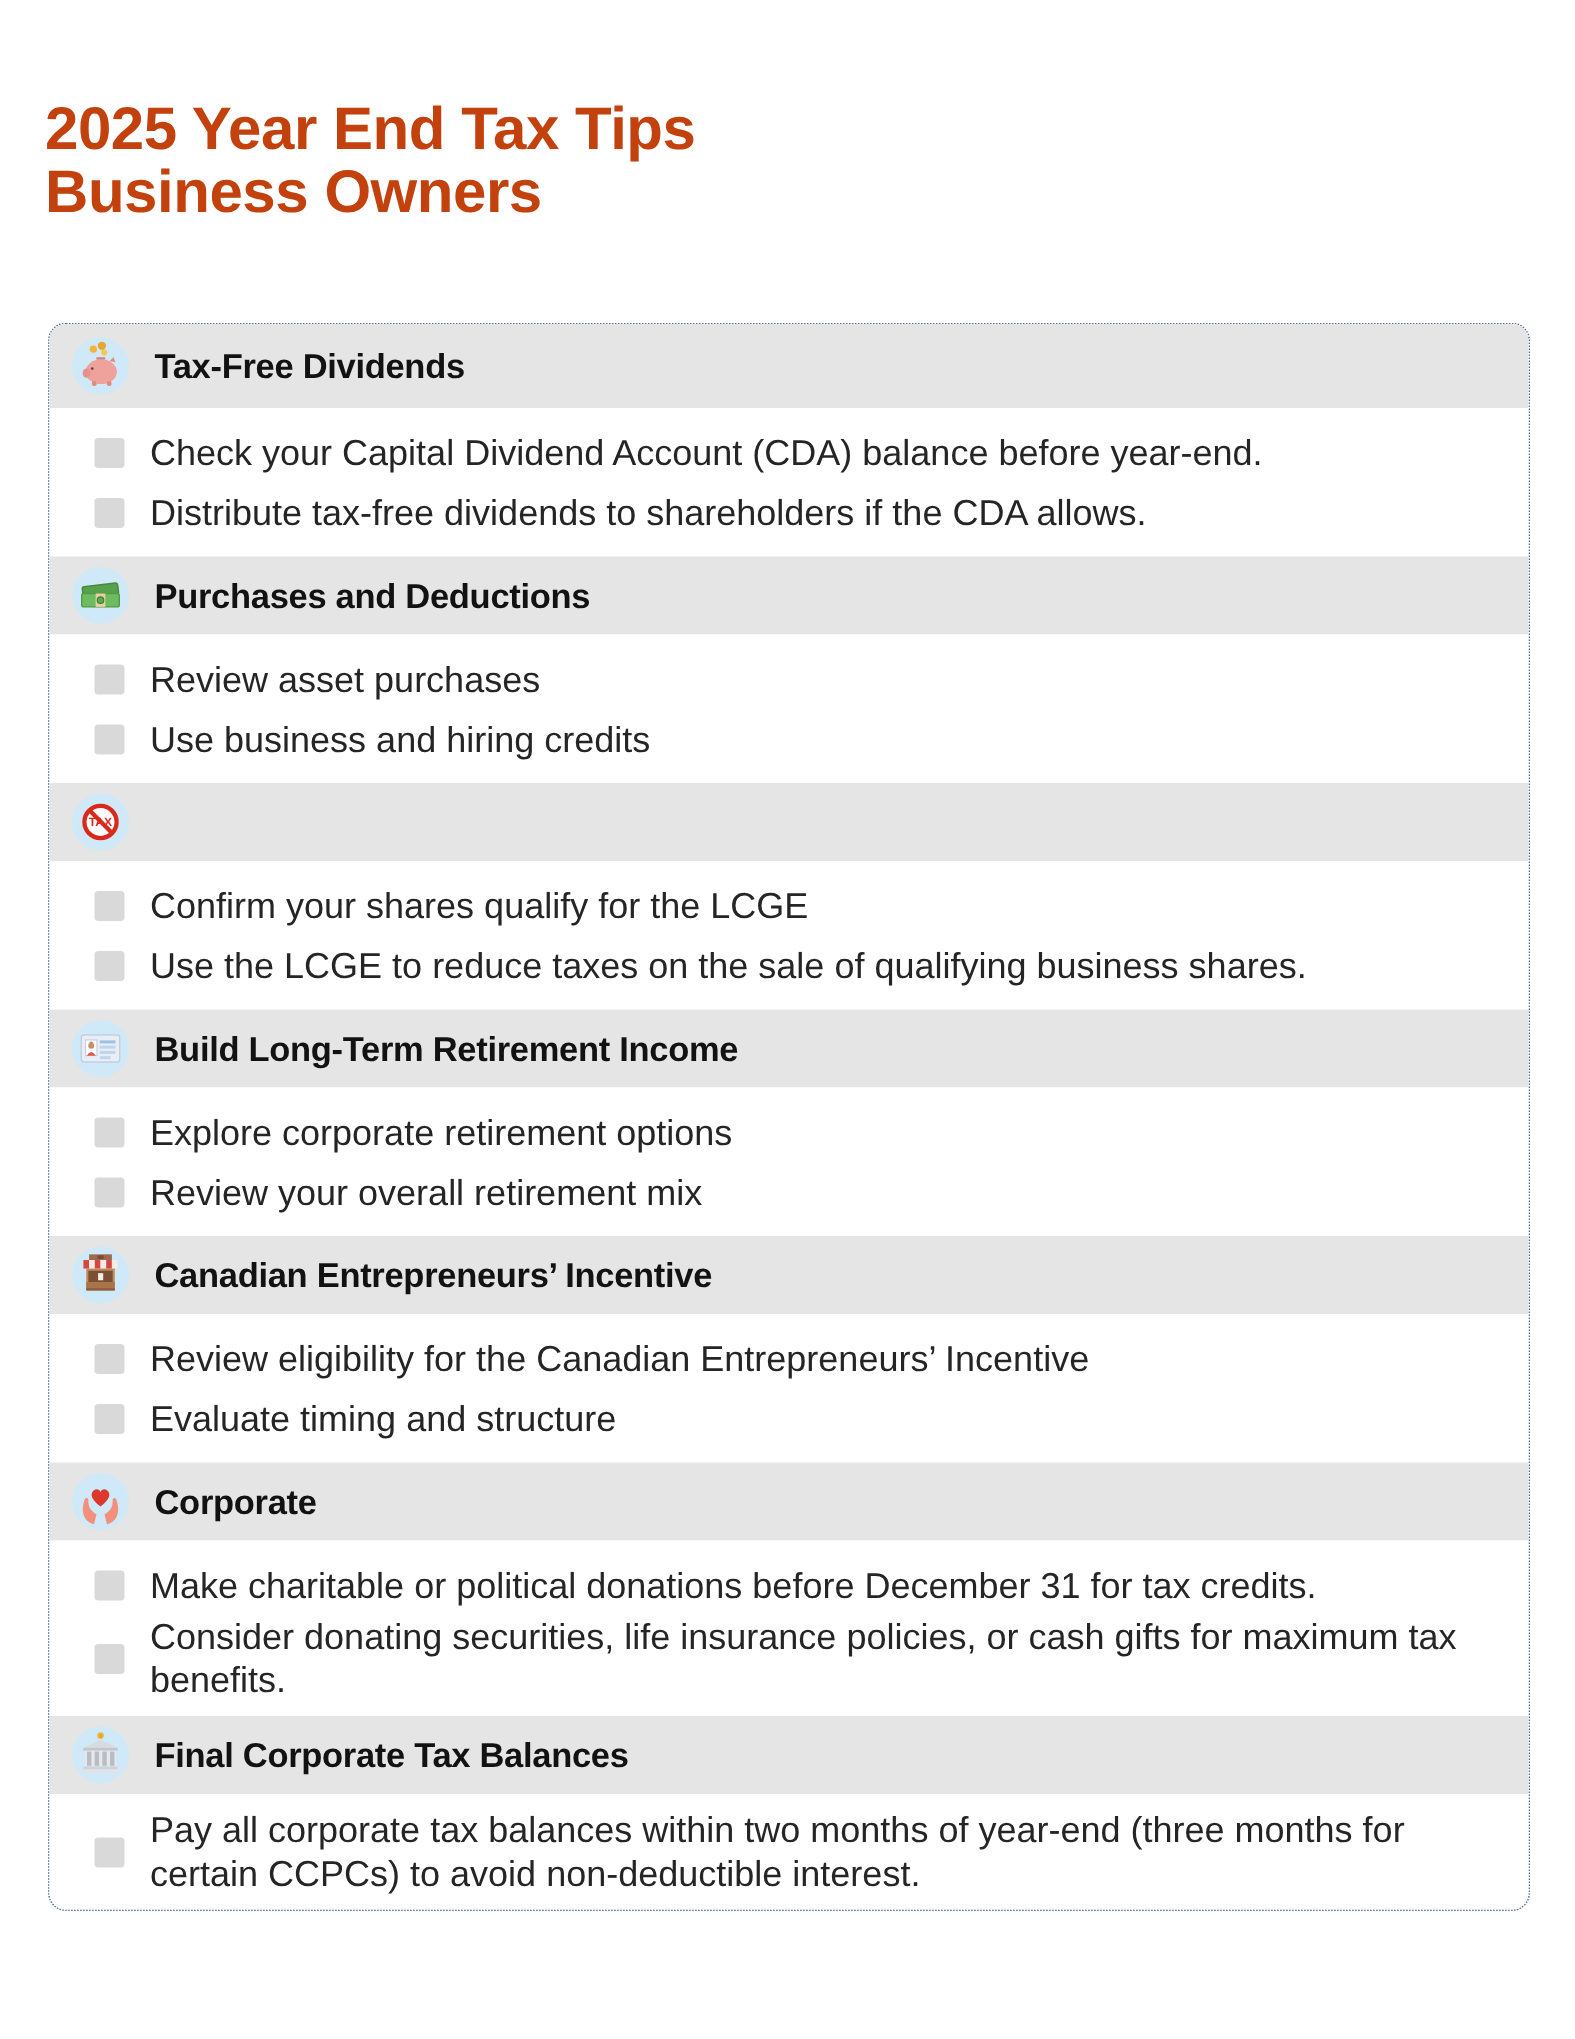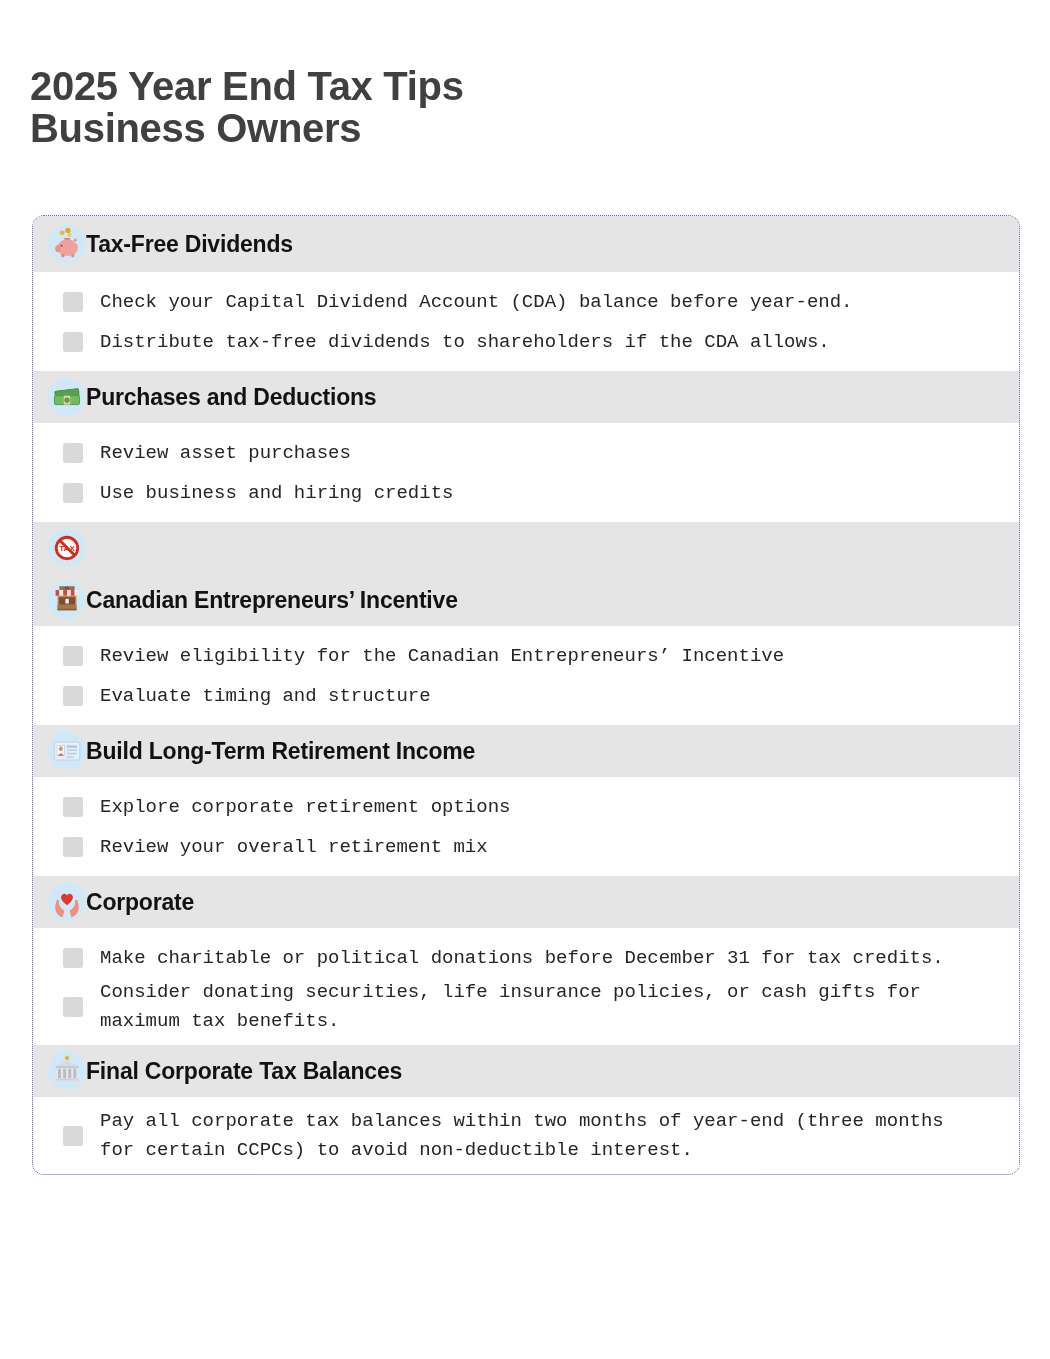--- a/index.html
+++ b/index.html
@@ -2,50 +2,50 @@
 <html><head>
 <meta charset="utf-8">
 <style>
   html,body{margin:0;padding:0;}
   body{
     width:1050px;height:1359px;background:#ffffff;
     font-family:"Liberation Sans",sans-serif;position:relative;overflow:hidden;
   }
   .page-title{
     position:absolute;left:30px;top:38px;
-    font-size:40px;font-weight:bold;color:#404040;line-height:42px;letter-spacing:-0.3px;
+    font-size:40px;font-weight:bold;color:#c2410c;line-height:42px;letter-spacing:-0.3px;
   }
   .checklist{
     position:absolute;left:32px;top:215px;width:986px;
     border:1.5px dotted #4a6aa0;border-radius:12px;background:#fff;overflow:hidden;
   }
   section{display:block;}
   .sec-header{
     height:52px;background:#e5e5e5;display:flex;align-items:center;
-    padding-left:15px;
+    padding-left:15px;gap:17px;
   }
   section:first-child .sec-header{height:56px;}
   .icon-circle{
     width:38px;height:38px;border-radius:50%;background:#cfe9f8;
     display:flex;align-items:center;justify-content:center;flex:0 0 38px;
   }
   .icon-circle svg{width:38px;height:38px;display:block;}
   .sec-title{
     margin:0;font-size:23px;font-weight:bold;color:#121212;letter-spacing:-0.2px;
   }
   .sec-body{background:#fff;padding:10px 0 9px 0;}
   .item{
     display:flex;align-items:center;gap:17px;
     padding:0 30px;min-height:40px;
   }
   .checkbox{
     width:20px;height:20px;background:#d9d9d9;border-radius:2.5px;flex:0 0 20px;
   }
   .item-text{
-    font-size:19px;color:#252525;line-height:29px;font-family:Liberation Mono, monospace;
+    font-size:24px;color:#252525;line-height:29px;
   }
 </style>
 </head>
 <body>
 
 <h1 class="page-title">
   <span>2025 Year End Tax Tips</span><br>
   <span>Business Owners</span>
 </h1>
 
@@ -111,20 +111,61 @@
   <section>
     <header class="sec-header">
       <span class="icon-circle">
           <svg viewBox="0 0 40 40">
             <circle cx="20" cy="20" r="11.3" fill="#ffffff" stroke="#da291c" stroke-width="3"></circle>
   <text x="20" y="23" font-size="8.5" font-weight="bold" fill="#da291c" text-anchor="middle" font-family="sans-serif">TAX</text>
   <line x1="12.2" y1="11.8" x2="28.3" y2="27.9" stroke="#da291c" stroke-width="3"></line>
           </svg>
         </span>
     </header>
+    <div class="sec-body">
+  <div class="item">
+    <span class="checkbox"></span>
+    <span class="item-text">Confirm your shares qualify for the LCGE</span>
+  </div>
+
+  <div class="item">
+    <span class="checkbox"></span>
+    <span class="item-text">Use the LCGE to reduce taxes on the sale of qualifying business shares.</span>
+  </div>
+</div>
+  </section>
+
+  <section>
+    <header class="sec-header">
+      <span class="icon-circle">
+          <svg viewBox="0 0 40 40">
+            <rect x="6.5" y="10.5" width="27" height="19" rx="2" fill="#e8eef6" stroke="#c3cfdf" stroke-width="1"></rect>
+  <rect x="9.5" y="14" width="8" height="11" fill="#ffffff" stroke="#c3cfdf" stroke-width="0.8"></rect>
+  <circle cx="13.5" cy="18" r="2.1" fill="#c98f63"></circle>
+  <path d="M11.3,17.4 a2.2,2.2 0 0 1 4.4,0 l-0.4,-1.6 l-3.6,0 z" fill="#4f3527"></path>
+  <path d="M10.3,25 q3.2,-5 6.4,0 z" fill="#e2574c"></path>
+  <rect x="19.5" y="14.3" width="11" height="2.1" fill="#9fc1e3"></rect>
+  <rect x="19.5" y="18" width="11" height="2.1" fill="#bed5ec"></rect>
+  <rect x="19.5" y="21.7" width="11" height="2.1" fill="#bed5ec"></rect>
+  <rect x="19.5" y="25.4" width="7.5" height="2.1" fill="#bed5ec"></rect>
+          </svg>
+        </span>
+      <h2 class="sec-title">Build Long-Term Retirement Income</h2>
+    </header>
+    <div class="sec-body">
+  <div class="item">
+    <span class="checkbox"></span>
+    <span class="item-text">Explore corporate retirement options</span>
+  </div>
+
+  <div class="item">
+    <span class="checkbox"></span>
+    <span class="item-text">Review your overall retirement mix</span>
+  </div>
+</div>
   </section>
 
   <section>
     <header class="sec-header">
       <span class="icon-circle">
           <svg viewBox="0 0 40 40">
             <rect x="12" y="5.5" width="16" height="4" fill="#9c6b4f"></rect>
             <rect x="17.8" y="6.2" width="4.4" height="2.6" fill="#7e4a38"></rect>
   <rect x="8" y="9.5" width="4" height="6" fill="#d64540"></rect>
             <rect x="12" y="9.5" width="4" height="6" fill="#f3ece2"></rect>
@@ -151,50 +192,20 @@
     <span class="checkbox"></span>
     <span class="item-text">Evaluate timing and structure</span>
   </div>
 </div>
   </section>
 
   <section>
     <header class="sec-header">
       <span class="icon-circle">
           <svg viewBox="0 0 40 40">
-            <rect x="6.5" y="10.5" width="27" height="19" rx="2" fill="#e8eef6" stroke="#c3cfdf" stroke-width="1"></rect>
-  <rect x="9.5" y="14" width="8" height="11" fill="#ffffff" stroke="#c3cfdf" stroke-width="0.8"></rect>
-  <circle cx="13.5" cy="18" r="2.1" fill="#c98f63"></circle>
-  <path d="M11.3,17.4 a2.2,2.2 0 0 1 4.4,0 l-0.4,-1.6 l-3.6,0 z" fill="#4f3527"></path>
-  <path d="M10.3,25 q3.2,-5 6.4,0 z" fill="#e2574c"></path>
-  <rect x="19.5" y="14.3" width="11" height="2.1" fill="#9fc1e3"></rect>
-  <rect x="19.5" y="18" width="11" height="2.1" fill="#bed5ec"></rect>
-  <rect x="19.5" y="21.7" width="11" height="2.1" fill="#bed5ec"></rect>
-  <rect x="19.5" y="25.4" width="7.5" height="2.1" fill="#bed5ec"></rect>
-          </svg>
-        </span>
-      <h2 class="sec-title">Build Long-Term Retirement Income</h2>
-    </header>
-    <div class="sec-body">
-  <div class="item">
-    <span class="checkbox"></span>
-    <span class="item-text">Explore corporate retirement options</span>
-  </div>
-
-  <div class="item">
-    <span class="checkbox"></span>
-    <span class="item-text">Review your overall retirement mix</span>
-  </div>
-</div>
-  </section>
-
-  <section>
-    <header class="sec-header">
-      <span class="icon-circle">
-          <svg viewBox="0 0 40 40">
             <path d="M20,23.5 C13.5,18.6 12.4,14.6 15.2,12.2 C17.4,10.4 19.5,11.7 20,13.4 C20.5,11.7 22.6,10.4 24.8,12.2 C27.6,14.6 26.5,18.6 20,23.5 Z" fill="#dd382c"></path>
   <path d="M15.5,36 C10.5,34.8 7.4,30.6 7.6,25 C7.7,22.4 8.2,20.2 9.1,18.3 C9.7,17 11.5,17.4 11.5,18.9 C11.4,21.3 11.7,23.3 12.8,25 C13.8,26.6 15.4,27.8 17.2,29 Z" fill="#f2907d"></path>
   <path d="M24.5,36 C29.5,34.8 32.6,30.6 32.4,25 C32.3,22.4 31.8,20.2 30.9,18.3 C30.3,17 28.5,17.4 28.5,18.9 C28.6,21.3 28.3,23.3 27.2,25 C26.2,26.6 24.6,27.8 22.8,29 Z" fill="#f2907d"></path>
           </svg>
         </span>
       <h2 class="sec-title">Corporate</h2>
     </header>
     <div class="sec-body">
   <div class="item">
     <span class="checkbox"></span>

